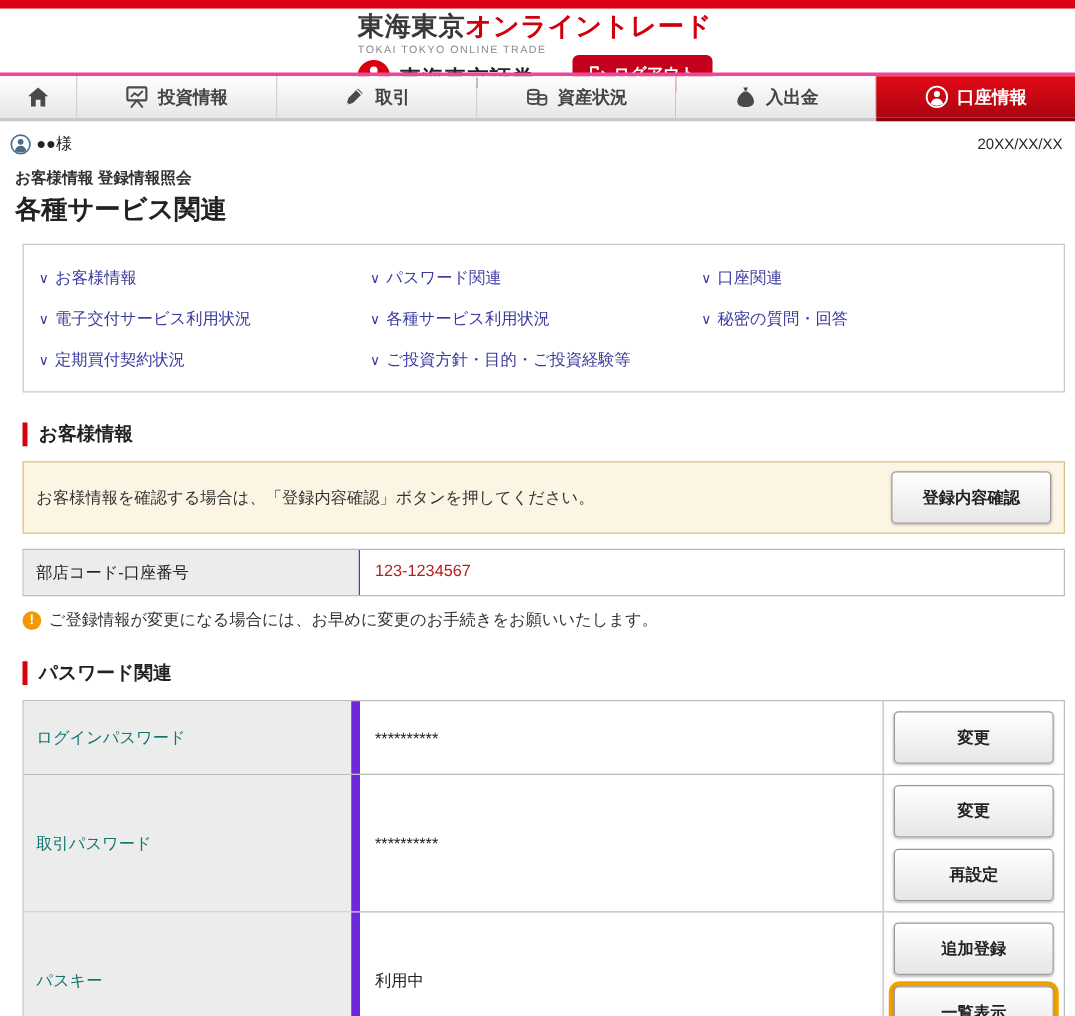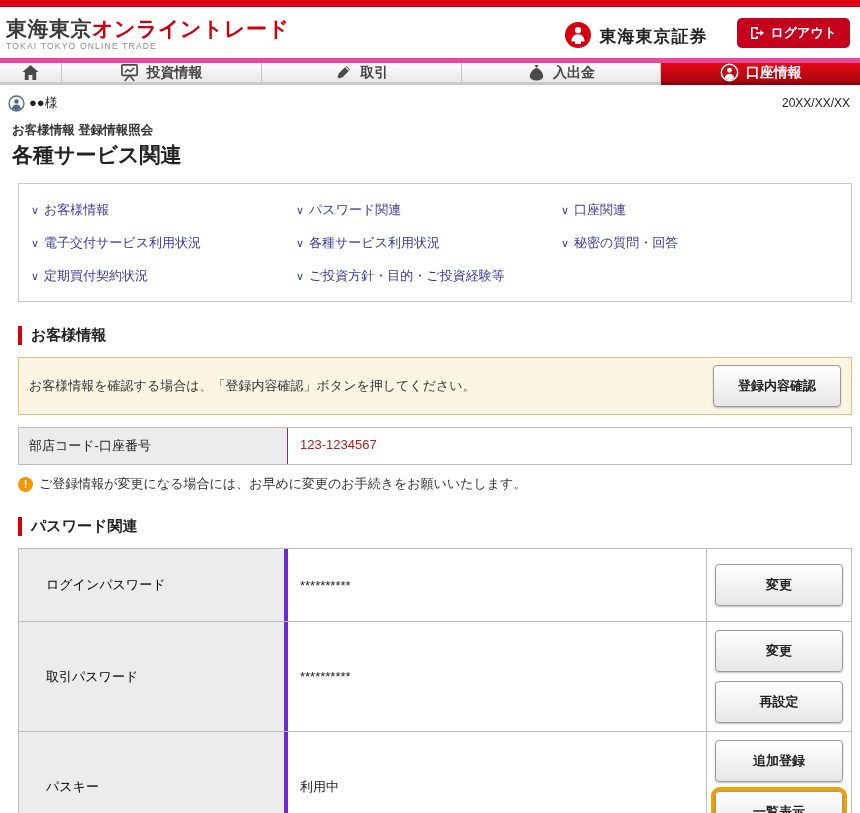--- a/index.html
+++ b/index.html
@@ -4,35 +4,35 @@
 <style>
   * { margin:0; padding:0; box-sizing:border-box; }
   html,body { width:860px; height:813px; background:#fff; overflow:hidden;
     font-family:"Liberation Sans","DejaVu Sans",sans-serif; color:#333; }
 
   
   .topbar { height:7px; background:#dc0014; }
 
   
   .header { height:51px; display:flex; align-items:center; justify-content:space-between;
-            padding:0 10px 0 6px; background:#fff; }
+            padding:0 10px 0 6px; background:#fff;flex-direction:column; }
   .logo-block { line-height:1.05; padding-top:4px; }
   .logo-main { font-size:21px; font-weight:bold; letter-spacing:0.5px; }
   .logo-dark { color:#3a3a3a; }
   .logo-red  { color:#cf000e; }
   .logo-sub  { font-size:8.5px; color:#8a8a8a; letter-spacing:1.2px; margin-top:2px; }
   .header-right { display:flex; align-items:flex-end; gap:8px; }
   .brandmark { width:26px; height:26px; }
   .brand-name { font-size:17px; font-weight:bold; color:#222; letter-spacing:1px; }
   .logout-btn { display:flex; align-items:center; gap:6px; background:#c4001d;
     color:#fff; font-size:13px; font-weight:bold; border:none; border-radius:5px;
     padding:6px 13px; margin-left:22px; cursor:pointer; }
 
   
-  .nav { display:flex; height:24px; border-top:5px solid #ec4899; position:relative; }
+  .nav { display:flex; height:36px; border-top:3px solid #ec4899; position:relative; }
   .nav-strip { height:3px; background:#c9c9c9; }
   .nav-item { flex:1; display:flex; align-items:center; justify-content:center; gap:7px;
     background:linear-gradient(#fefefe,#e7e7e7); border-right:1px solid #c6c6c6;
     font-size:14px; font-weight:bold; color:#444; cursor:pointer; position:relative; }
   .nav-item:first-child { flex:0 0 62px; border-left:none; }
   .nav-item:last-child { border-right:none; }
   .nav-item.active { background:linear-gradient(#e30915,#a9050f); color:#fff; }
   .nav-item.active::after { content:""; position:absolute; left:0; right:0; bottom:-3px;
     height:3px; background:#8e000c; }
   .nav-icon { width:19px; height:19px; display:block; }
@@ -78,22 +78,22 @@
   .warning { margin:10px 8px 0 18px; display:flex; align-items:center; gap:6px;
     font-size:13px; color:#333; }
   .warn-icon { width:15px; height:15px; border-radius:50%; background:#f39800;
     color:#fff; font-size:11px; font-weight:bold; display:flex; align-items:center;
     justify-content:center; flex:0 0 15px; }
 
   
   .pw-table { margin:0 8px 0 18px; border:1px solid #bdbdbd; }
   .pw-row { display:flex; border-bottom:1px solid #bdbdbd; }
   .pw-row:last-child { border-bottom:none; }
-  .pw-label { flex:0 0 269px; background:#ececec; border-right:4px solid #6d28d9;
-    padding:27px; font-size:13px; color:#000000; display:flex; align-items:center; }
+  .pw-label { flex:0 0 269px; background:#ececec; border-right:7px solid #6d28d9;
+    padding:10px; font-size:13px; color:#0f766e; display:flex; align-items:center; }
   .pw-value { flex:0 0 419px; border-right:1px solid #bdbdbd; padding:10px 12px;
     font-size:13px; color:#222; display:flex; align-items:center; }
   .pw-actions { flex:1; display:flex; flex-direction:column; align-items:center;
     justify-content:center; gap:9px; padding:8px 0; }
   .hl-wrap { box-shadow:0 0 0 4px #f0a200; border-radius:5px; display:inline-block; }
 
   svg { display:block; }
 </style>
 </head>
 <body>
@@ -141,20 +141,32 @@
   <div class="nav-item">
     <svg class="nav-icon" viewBox="0 0 20 20">
       <path d="M3 17 L5 11 L13 3 L17 7 L9 15 Z" fill="#4a4a4a"></path>
       <path d="M3 17 L5.5 16.3 L3.8 14.6 Z" fill="#fff"></path>
       <path d="M12 4 L16 8" stroke="#fff" stroke-width="1.2"></path>
     </svg>
     <span>取引</span>
   </div>
   <div class="nav-item">
     <svg class="nav-icon" viewBox="0 0 20 20">
+      <g fill="none" stroke="#4a4a4a" stroke-width="1.5">
+        <ellipse cx="7" cy="6" rx="4.5" ry="2"></ellipse>
+        <path d="M2.5 6 V14 c0,1.1 2,2 4.5,2 s4.5-0.9 4.5-2 V6"></path>
+        <path d="M2.5 10 c0,1.1 2,2 4.5,2 s4.5-0.9 4.5-2"></path>
+        <ellipse cx="14.5" cy="10" rx="3.5" ry="1.7"></ellipse>
+        <path d="M11 10 V15 c0,0.9 1.6,1.7 3.5,1.7 s3.5-0.8 3.5-1.7 V10"></path>
+      </g>
+    </svg>
+    <span>資産状況</span>
+  </div>
+  <div class="nav-item">
+    <svg class="nav-icon" viewBox="0 0 20 20">
       <path d="M8 2 h4 l-1.5 3 h-1 Z" fill="#4a4a4a"></path>
       <path d="M8.5 5.5 h3 C15 8 17 11 17 13.8 C17 17 14 18.5 10 18.5 S3 17 3 13.8 C3 11 5 8 8.5 5.5 Z" fill="#4a4a4a"></path>
     </svg>
     <span>入出金</span>
   </div>
   <div class="nav-item active">
     <svg class="nav-icon" viewBox="0 0 20 20">
       <circle cx="10" cy="10" r="8.6" fill="none" stroke="#fff" stroke-width="1.6"></circle>
       <circle cx="10" cy="7.6" r="2.6" fill="#fff"></circle>
       <path d="M4.8 15.8 C5.6 12.8 7.5 11.3 10 11.3 s4.4 1.5 5.2 4.5 A 8.6 8.6 0 0 1 4.8 15.8 Z" fill="#fff"></path>

